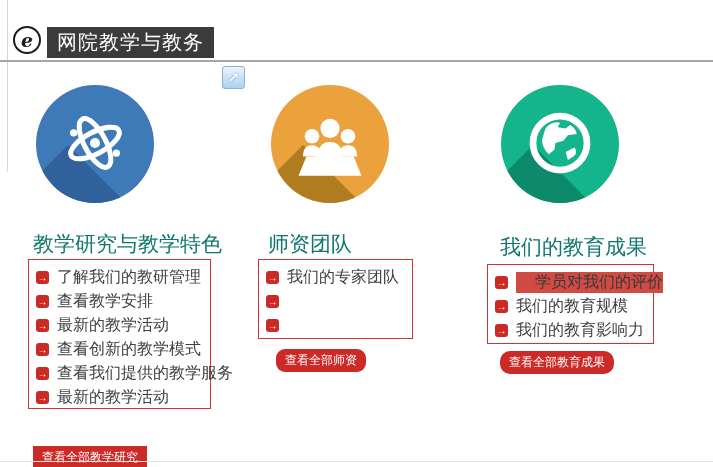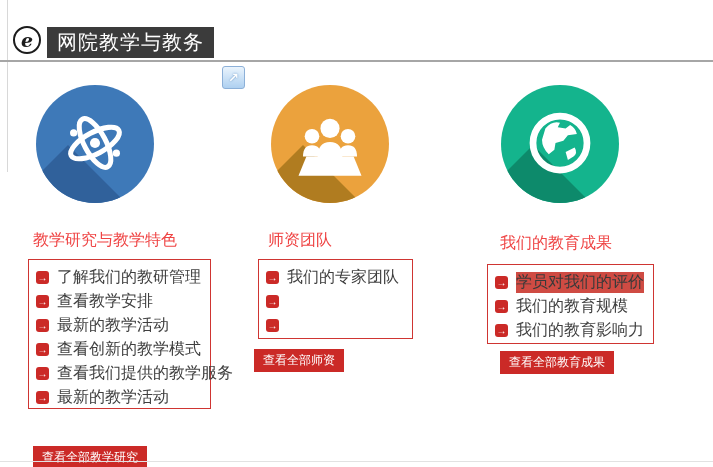--- a/index.html
+++ b/index.html
@@ -37,44 +37,44 @@
   .circle-blue{left:36px;background:#3e79b8;}
   .circle-orange{left:271px;background:#eba23d;}
   .circle-green{left:501px;background:#14b48d;}
   .long-shadow{position:absolute;left:32px;top:60px;width:160px;height:86px;transform:rotate(45deg);transform-origin:0 0;z-index:1;}
   .circle-blue  .long-shadow{background:#30619b;}
   .circle-orange .long-shadow{background:#b07c20;}
   .circle-green .long-shadow{background:#0d8a6b;}
   .icon-svg{position:absolute;left:23px;top:22px;width:72px;height:72px;z-index:2;}
 
   
-  .col-title{position:absolute;font-size:16px;color:#ef4444;white-space:nowrap;}
+  .col-title{position:absolute;font-size:21px;color:#0f766e;white-space:nowrap;}
   .t1{left:33px;top:230px;} .t2{left:268px;top:230px;} .t3{left:500px;top:233px;}
 
   
   .link-box{position:absolute;border:1px solid #cf3532;box-sizing:border-box;padding:5px 0 4px 7px;}
   .b1{left:28px;top:259px;width:183px;height:150px;}
   .b2{left:258px;top:259px;width:155px;height:80px;}
   .b3{left:487px;top:264px;width:167px;height:80px;}
   .link-row{display:flex;align-items:center;height:23px;margin:1px 0;cursor:pointer;}
   .arrow-ic{
     flex:0 0 13px;width:13px;height:13px;margin-right:8px;
     background:#cb2a27;border-radius:3px;color:#ffffff;
     font-size:10px;line-height:13px;text-align:center;
   }
   .link-label{font-size:16px;color:#3f3f3f;white-space:nowrap;}
-  .link-label.hl{background:#cf4b43;color:#3a3a3a;}
+  .link-label.hl{background:#cf4b43;color:#3a3a3a;padding-left:19px;}
 
   
   .red-btn{
     position:absolute;background:#cb2a27;color:#ffffff;border:none;
     font-size:12px;line-height:13px;padding:5px 9px;white-space:nowrap;cursor:pointer;
     font-family:inherit;
   }
-  .btn1{left:33px;top:446px;} .btn2{left:254px;top:349px;} .btn3{left:500px;top:351px;}
+  .btn1{left:33px;top:446px;} .btn2{left:276px;top:349px;border-radius:9px;} .btn3{left:500px;top:351px;border-radius:10px;}
 
   .bottom-line{position:absolute;left:0;top:461px;width:713px;height:1px;background:#e2e2e2;}
 </style>
 </head>
 <body>
 
 <div class="left-edge-line"></div>
 
 <span class="ie-logo">e</span>
 <h1 class="page-title" style="margin:0;font-weight:normal;padding-left:10px;">网院教学与教务</h1>

